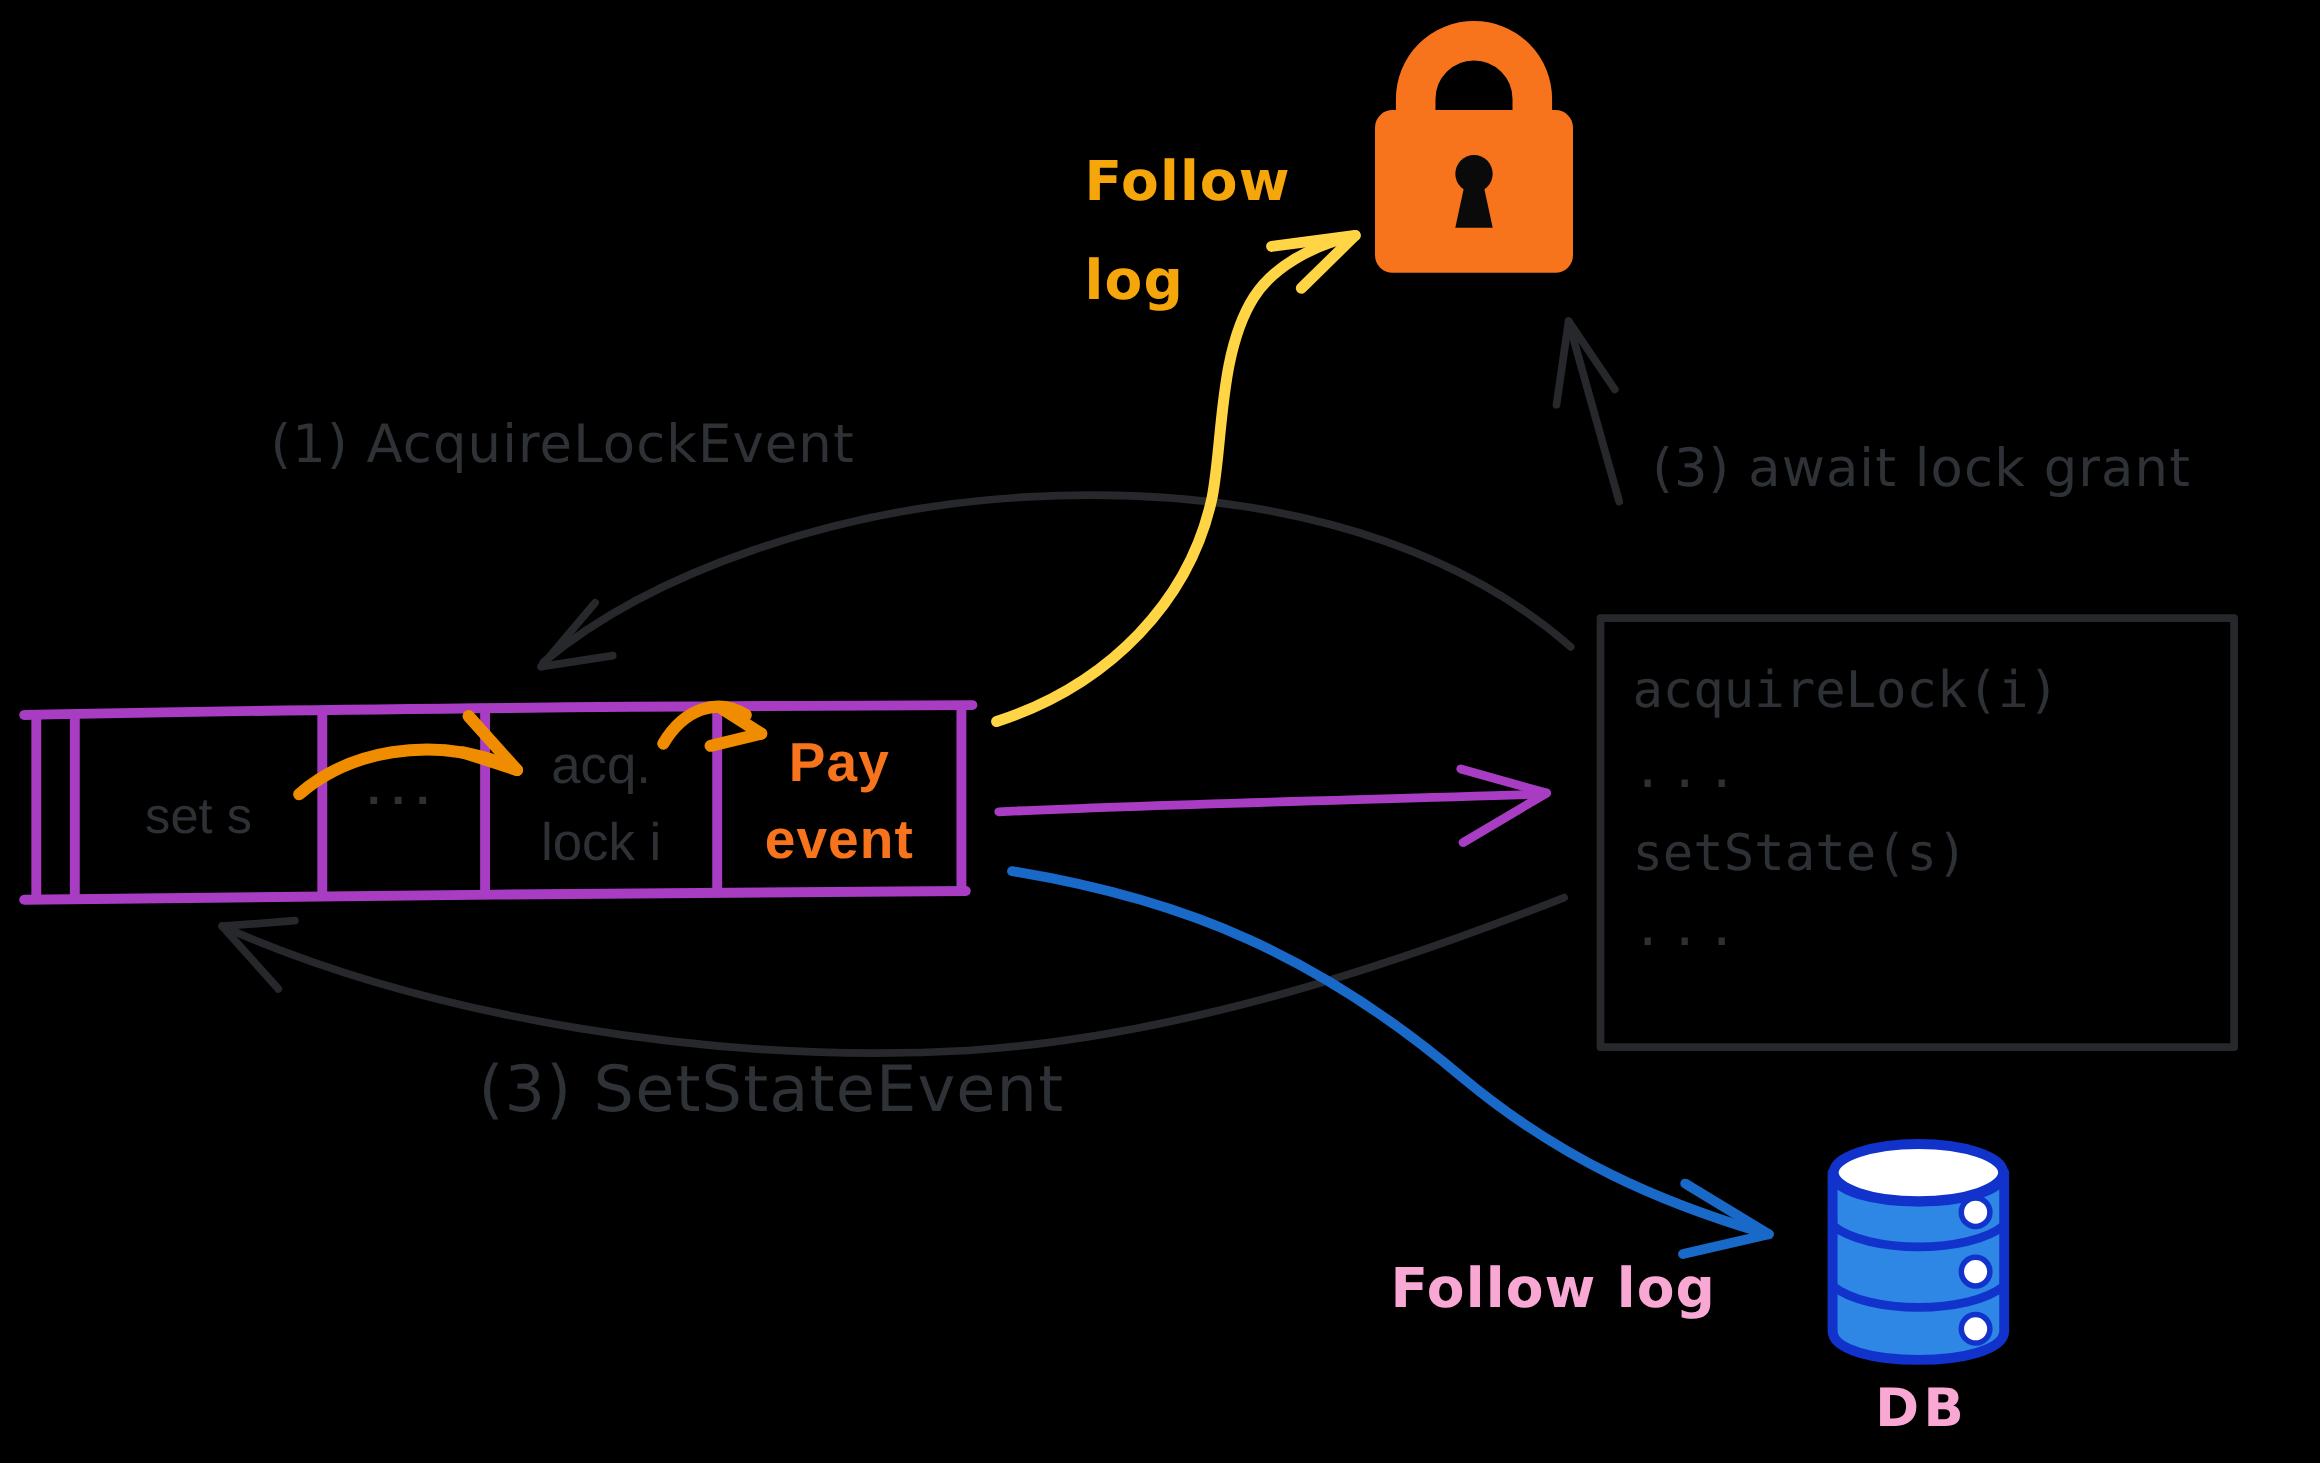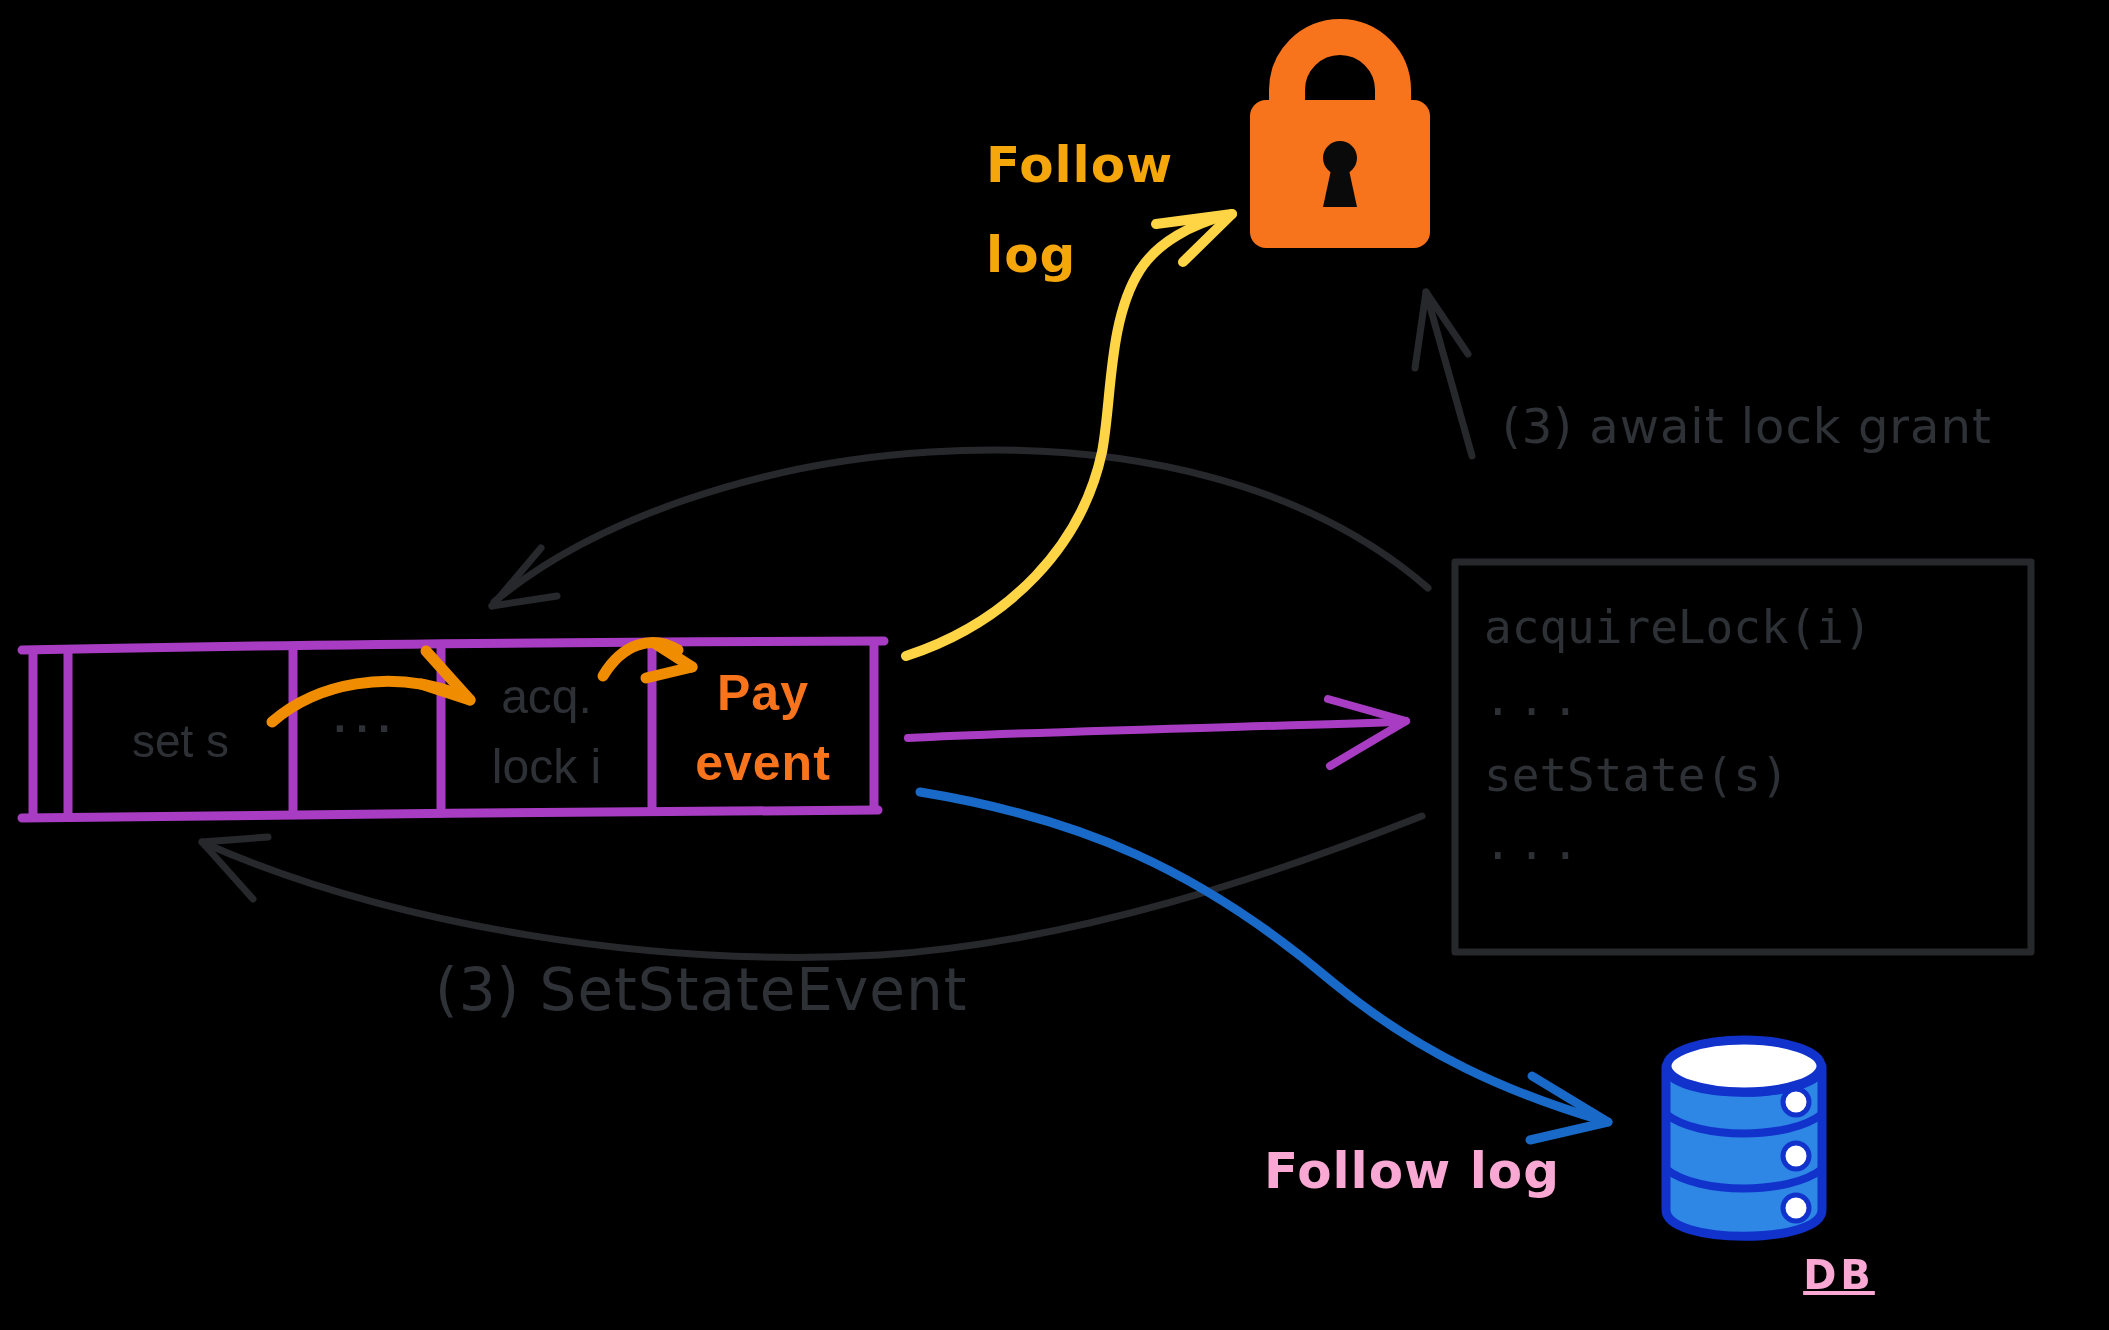--- a/index.html
+++ b/index.html
@@ -101,30 +101,31 @@
       <path d="M 1666 1066 C 1666 1101, 1822 1101, 1822 1066 L 1822 1210 C 1822 1245, 1666 1245, 1666 1210 Z" fill="#2e86e5" stroke="#1133cc" stroke-width="9" stroke-linejoin="round"></path>
       <ellipse cx="1744" cy="1066" rx="77" ry="26" fill="#ffffff" stroke="#1133cc" stroke-width="9"></ellipse>
       <path d="M 1666 1114 C 1698 1140, 1790 1140, 1822 1114" fill="none" stroke="#1133cc" stroke-width="8"></path>
       <path d="M 1666 1169 C 1698 1195, 1790 1195, 1822 1169" fill="none" stroke="#1133cc" stroke-width="8"></path>
       <circle cx="1796" cy="1102" r="13" fill="#ffffff" stroke="#1133cc" stroke-width="5"></circle>
       <circle cx="1796" cy="1156" r="13" fill="#ffffff" stroke="#1133cc" stroke-width="5"></circle>
       <circle cx="1796" cy="1208" r="13" fill="#ffffff" stroke="#1133cc" stroke-width="5"></circle>
     </g>
   </svg>
 
+  <div class="txt hand gray-label" style="left:246px;top:376px;">(1) AcquireLockEvent</div>
 
   <div class="txt hand gray-label" style="left:1502px;top:398px;">(3) await lock grant</div>
 
   <div class="txt hand gray-label" style="left:435px;top:956px;font-size:58px;">(3) SetStateEvent</div>
 
   <div class="txt hand yellow-label" style="left:986px;top:120px;"><span>Follow</span><br><span>log</span></div>
 
   <div class="txt hand blue-label" style="left:1264px;top:1142px;font-size:50px;">Follow log</div>
 
-  <div class="txt hand blue-label" style="left:1784px;top:1252px;width:110px;text-align:center;font-size:40px;letter-spacing:4px;text-decoration:underline;">DB</div>
+  <div class="txt hand blue-label" style="left:1692px;top:1252px;width:110px;text-align:center;font-size:48px;letter-spacing:4px;">DB</div>
 
   <div class="txt cell-text" style="left:68px;top:714px;width:225px;font-size:46px;">set s</div>
 
   <div class="txt cell-text" style="left:293px;top:692px;width:148px;font-size:44px;letter-spacing:10px;font-weight:700;">...</div>
 
   <div class="txt cell-text" style="left:441px;top:662px;width:211px;font-size:48px;line-height:1.45;"><span>acq.</span><br><span>lock i</span></div>
 
   <div class="txt code-text" style="left:1484px;top:600px;">acquireLock(i)</div>
 
   <div class="txt cell-text orange-cell hand" style="left:652px;top:658px;width:222px;font-size:50px;line-height:1.4;"><span>Pay</span><br><span>event</span></div>

